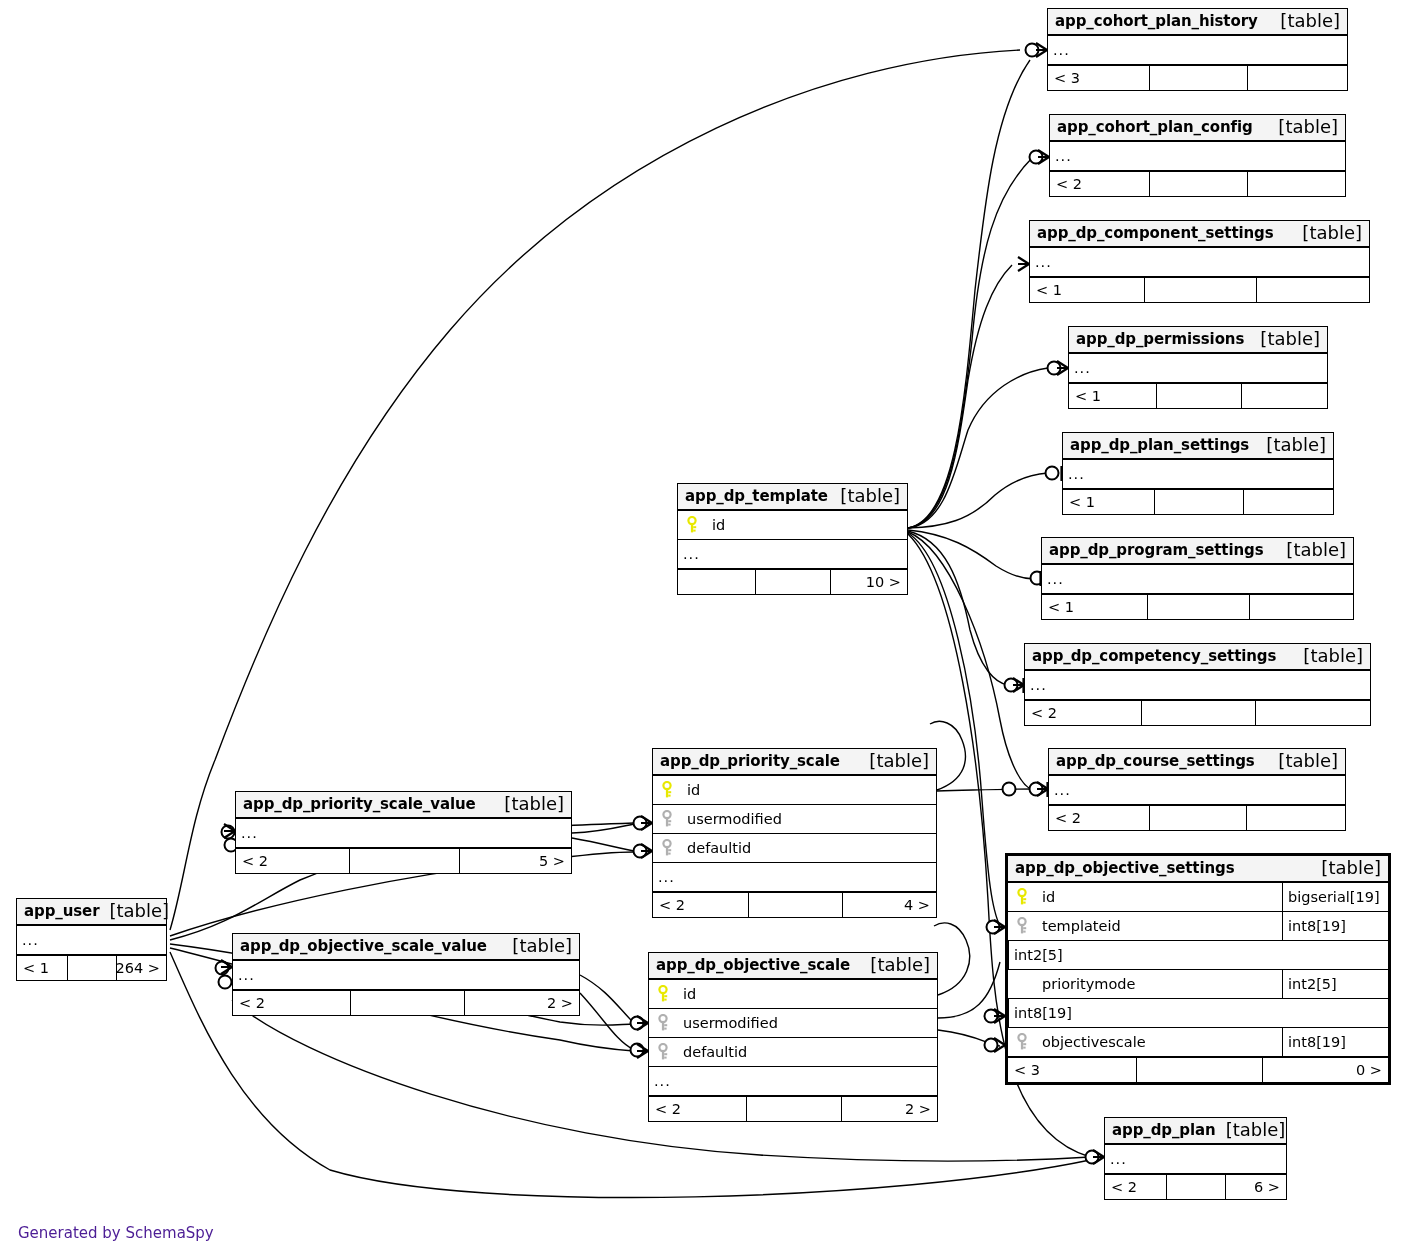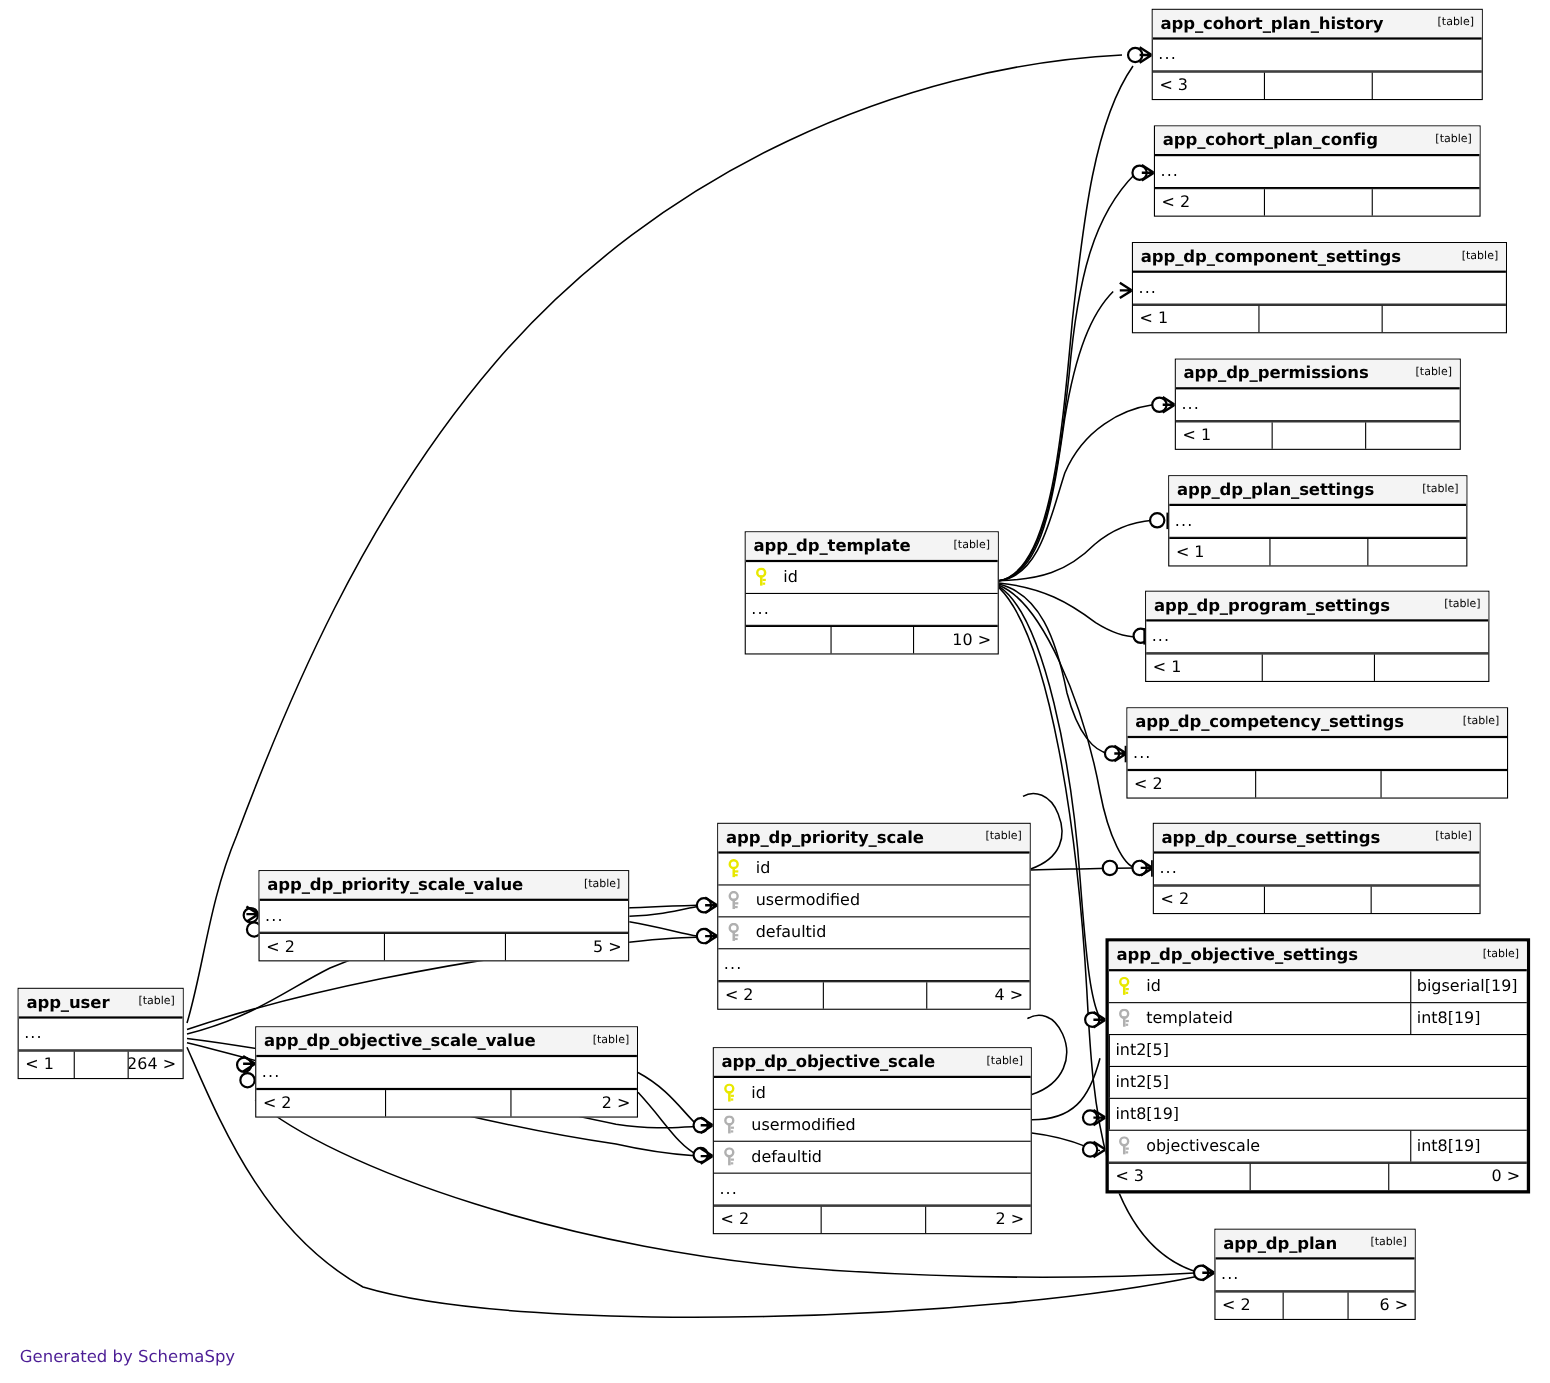--- a/index.html
+++ b/index.html
@@ -49,21 +49,21 @@
     padding: 2px 7px 3px 7px;
     height: 27px;
     line-height: 20px;
   }
   .tbl .hdr .nm {
     font-weight: bold;
     font-size: 15px;
     letter-spacing: -0.1px;
   }
   .tbl .hdr .tg {
-    font-size: 10px;
+    font-size: 18px;
     font-weight: normal;
     padding-left: 10px;
   }
   .tbl .row {
     box-sizing: border-box;
     height: 29px;
     display: flex;
     align-items: stretch;
     border-bottom: 1px solid #000000;
   }
@@ -397,35 +397,46 @@
               </svg>
             </span>
             <span>templateid</span>
           </div>
           <div class="ctype" style="width: 106px;">int8[19]</div>
         </div>
         <div class="row">
           <div class="ctype" style="width: 106px;">int2[5]</div>
         </div>
         <div class="row">
-          <div class="ctype" style="width: 106px;">int2[5]</div>
-        </div>
-        <div class="row">
-          <div class="ctype" style="width: 106px;">int8[19]</div>
-        </div>
-        <div class="row">
-          <div class="cname">
-            <span class="keyicon">
+          <div class="cname">
+            <span class="keyicon none">
               <svg width="16" height="18" viewBox="0 0 16 18">
                 <circle cx="6" cy="4.6" r="3.6" fill="none" stroke="#b0b0b0" stroke-width="2.2"></circle>
                 <rect x="4.9" y="7" width="2.3" height="9.4" fill="#b0b0b0"></rect>
                 <rect x="7.2" y="10.2" width="3" height="2" fill="#b0b0b0"></rect>
                 <rect x="7.2" y="13.6" width="2.4" height="2" fill="#b0b0b0"></rect>
               </svg>
             </span>
+            <span>prioritymode</span>
+          </div>
+          <div class="ctype" style="width: 106px;">int2[5]</div>
+        </div>
+        <div class="row">
+          <div class="ctype" style="width: 106px;">int8[19]</div>
+        </div>
+        <div class="row">
+          <div class="cname">
+            <span class="keyicon">
+              <svg width="16" height="18" viewBox="0 0 16 18">
+                <circle cx="6" cy="4.6" r="3.6" fill="none" stroke="#b0b0b0" stroke-width="2.2"></circle>
+                <rect x="4.9" y="7" width="2.3" height="9.4" fill="#b0b0b0"></rect>
+                <rect x="7.2" y="10.2" width="3" height="2" fill="#b0b0b0"></rect>
+                <rect x="7.2" y="13.6" width="2.4" height="2" fill="#b0b0b0"></rect>
+              </svg>
+            </span>
             <span>objectivescale</span>
           </div>
           <div class="ctype" style="width: 106px;">int8[19]</div>
         </div>
         <div class="foot">
           <div class="fcell f1">&lt; 3</div>
           <div class="fcell f2"></div>
           <div class="fcell f3">0 &gt;</div>
         </div>
       </div>

